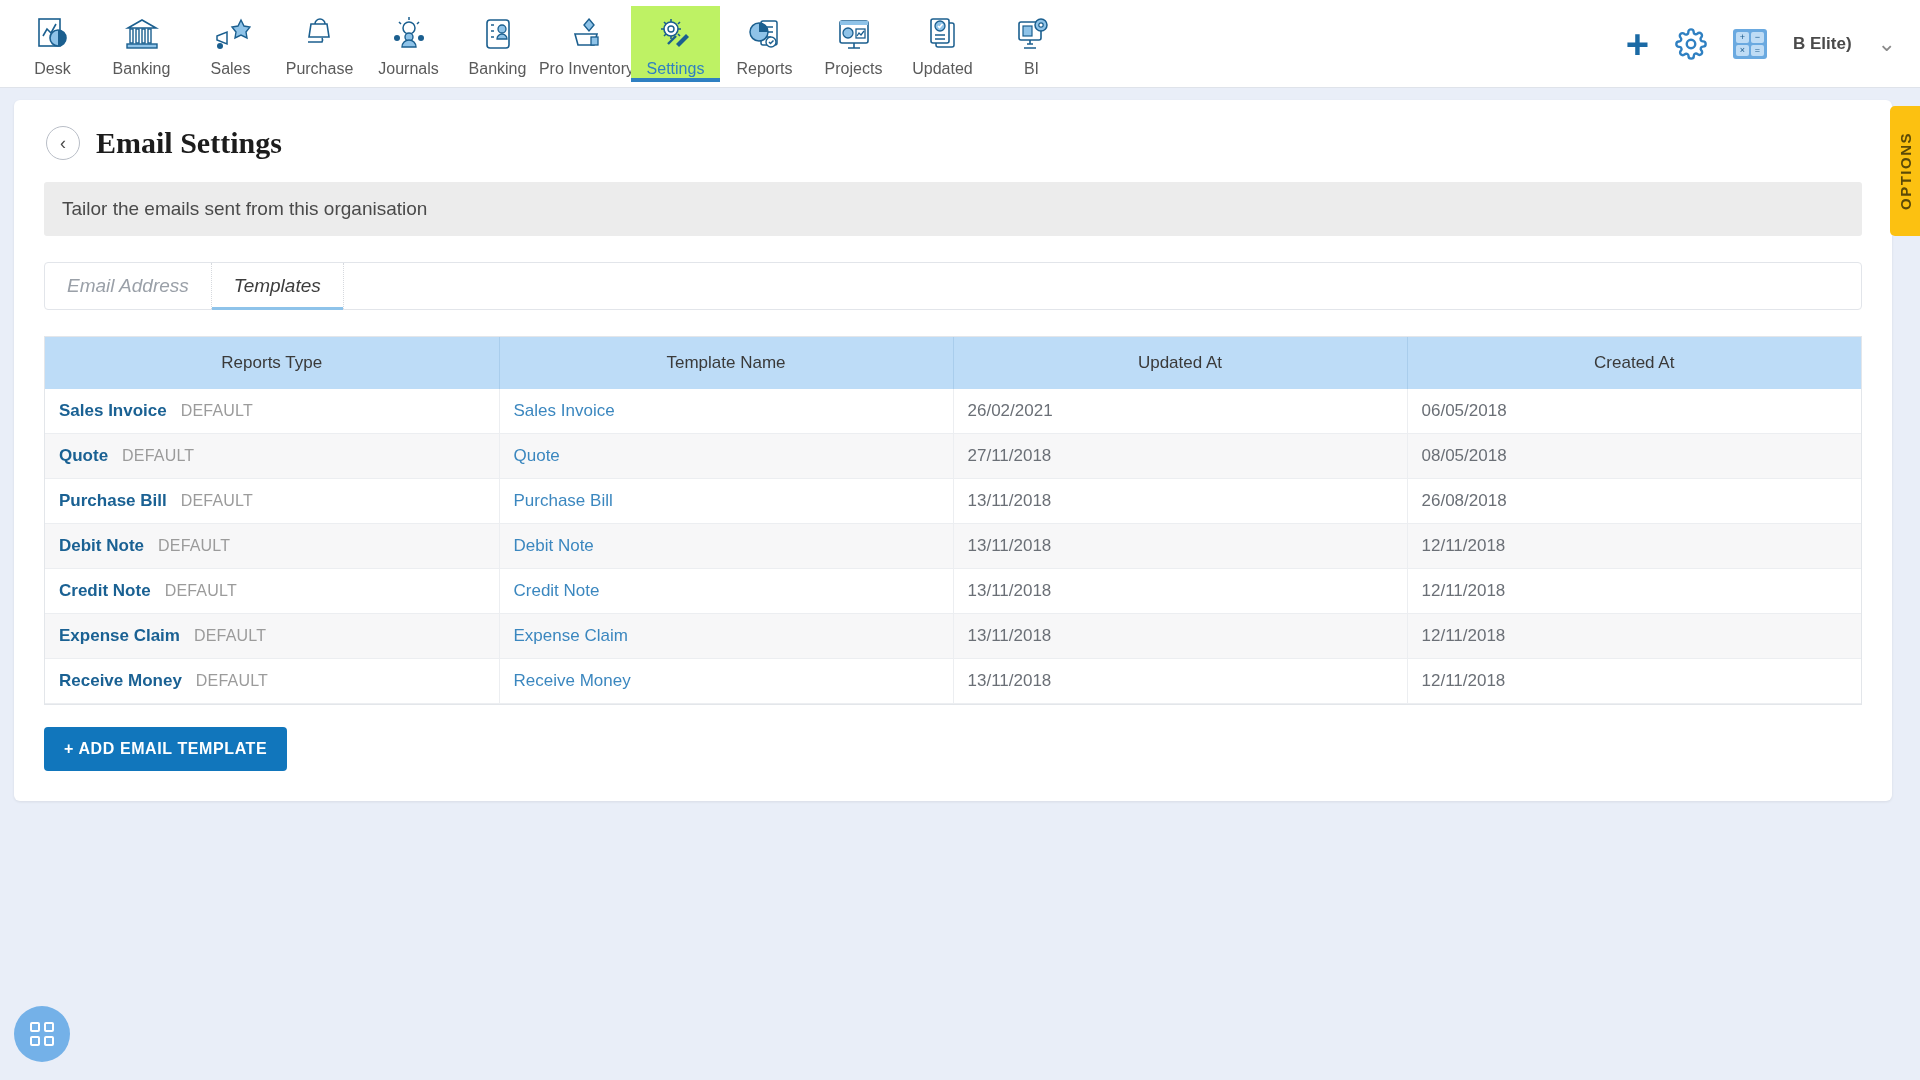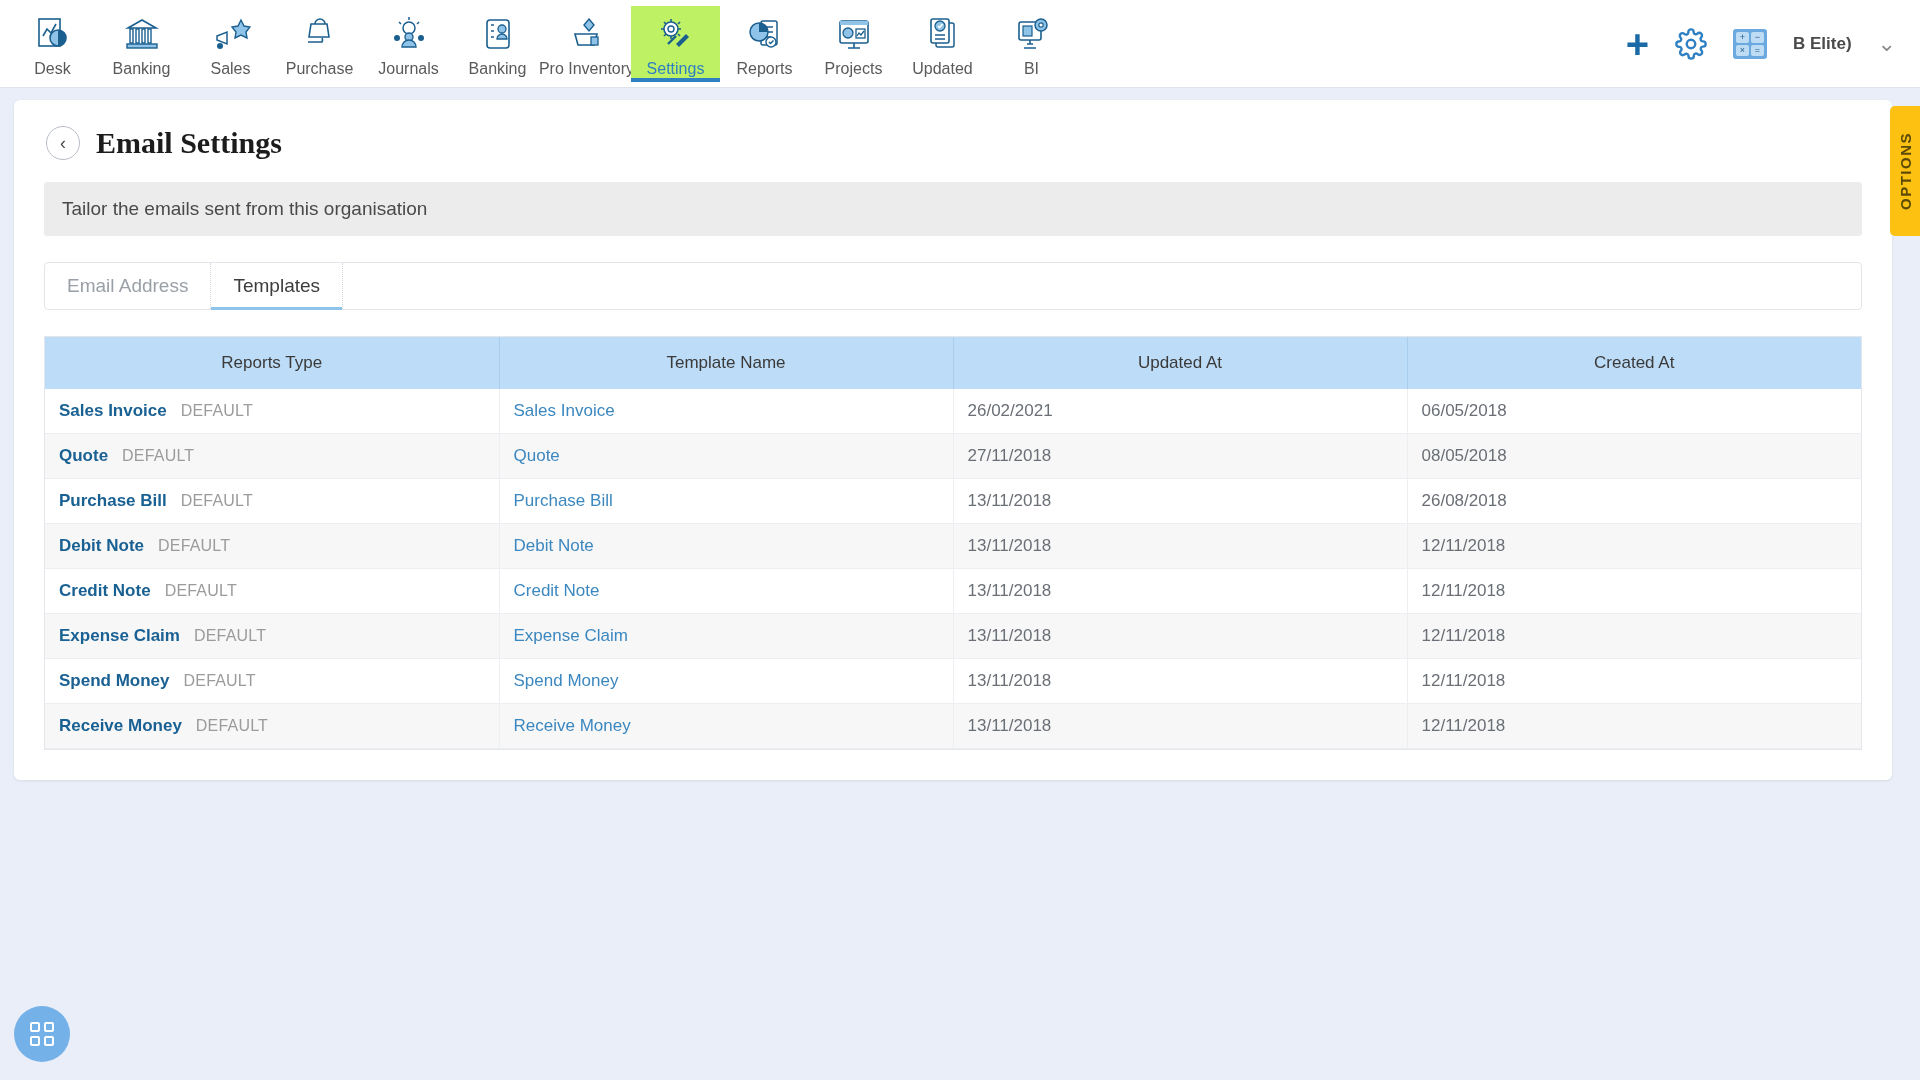--- a/index.html
+++ b/index.html
@@ -175,20 +175,21 @@
 
   
   .tabs-wrap {
     margin: 26px 30px 0 30px;
     border: 1px solid #e2e5ea;
     border-radius: 4px;
     height: 48px;
     display: flex;
     align-items: stretch;
     background: #fff;
+    font-style: italic;
   }
 
   .tab {
     display: flex;
     align-items: center;
     padding: 0 22px;
     font-size: 19px;
     color: #9aa0a8;
     cursor: pointer;
     position: relative;
@@ -566,35 +567,30 @@
             <td>13/11/2018</td>
             <td>12/11/2018</td>
           </tr>
           <tr>
             <td><span class="doc-type">Expense Claim</span><span class="doc-default">DEFAULT</span></td>
             <td><span class="tpl-link">Expense Claim</span></td>
             <td>13/11/2018</td>
             <td>12/11/2018</td>
           </tr>
           <tr>
-            <td><span class="doc-type">Spend Money</span><span class="doc-default">DEFAULT</span></td>
-            <td><span class="tpl-link">Spend Money</span></td>
-            <td>13/11/2018</td>
-            <td>12/11/2018</td>
-          </tr>
-          <tr>
             <td><span class="doc-type">Receive Money</span><span class="doc-default">DEFAULT</span></td>
             <td><span class="tpl-link">Receive Money</span></td>
             <td>13/11/2018</td>
             <td>12/11/2018</td>
           </tr>
         </tbody>
     </table>
   </div>
 
+  <button class="add-btn">+ ADD EMAIL TEMPLATE</button>
 </div>
 
 <div class="fab">
   <span class="grid-icon">
     <i></i>
       <i></i>
       <i></i>
       <i></i>
   </span>
 </div>

